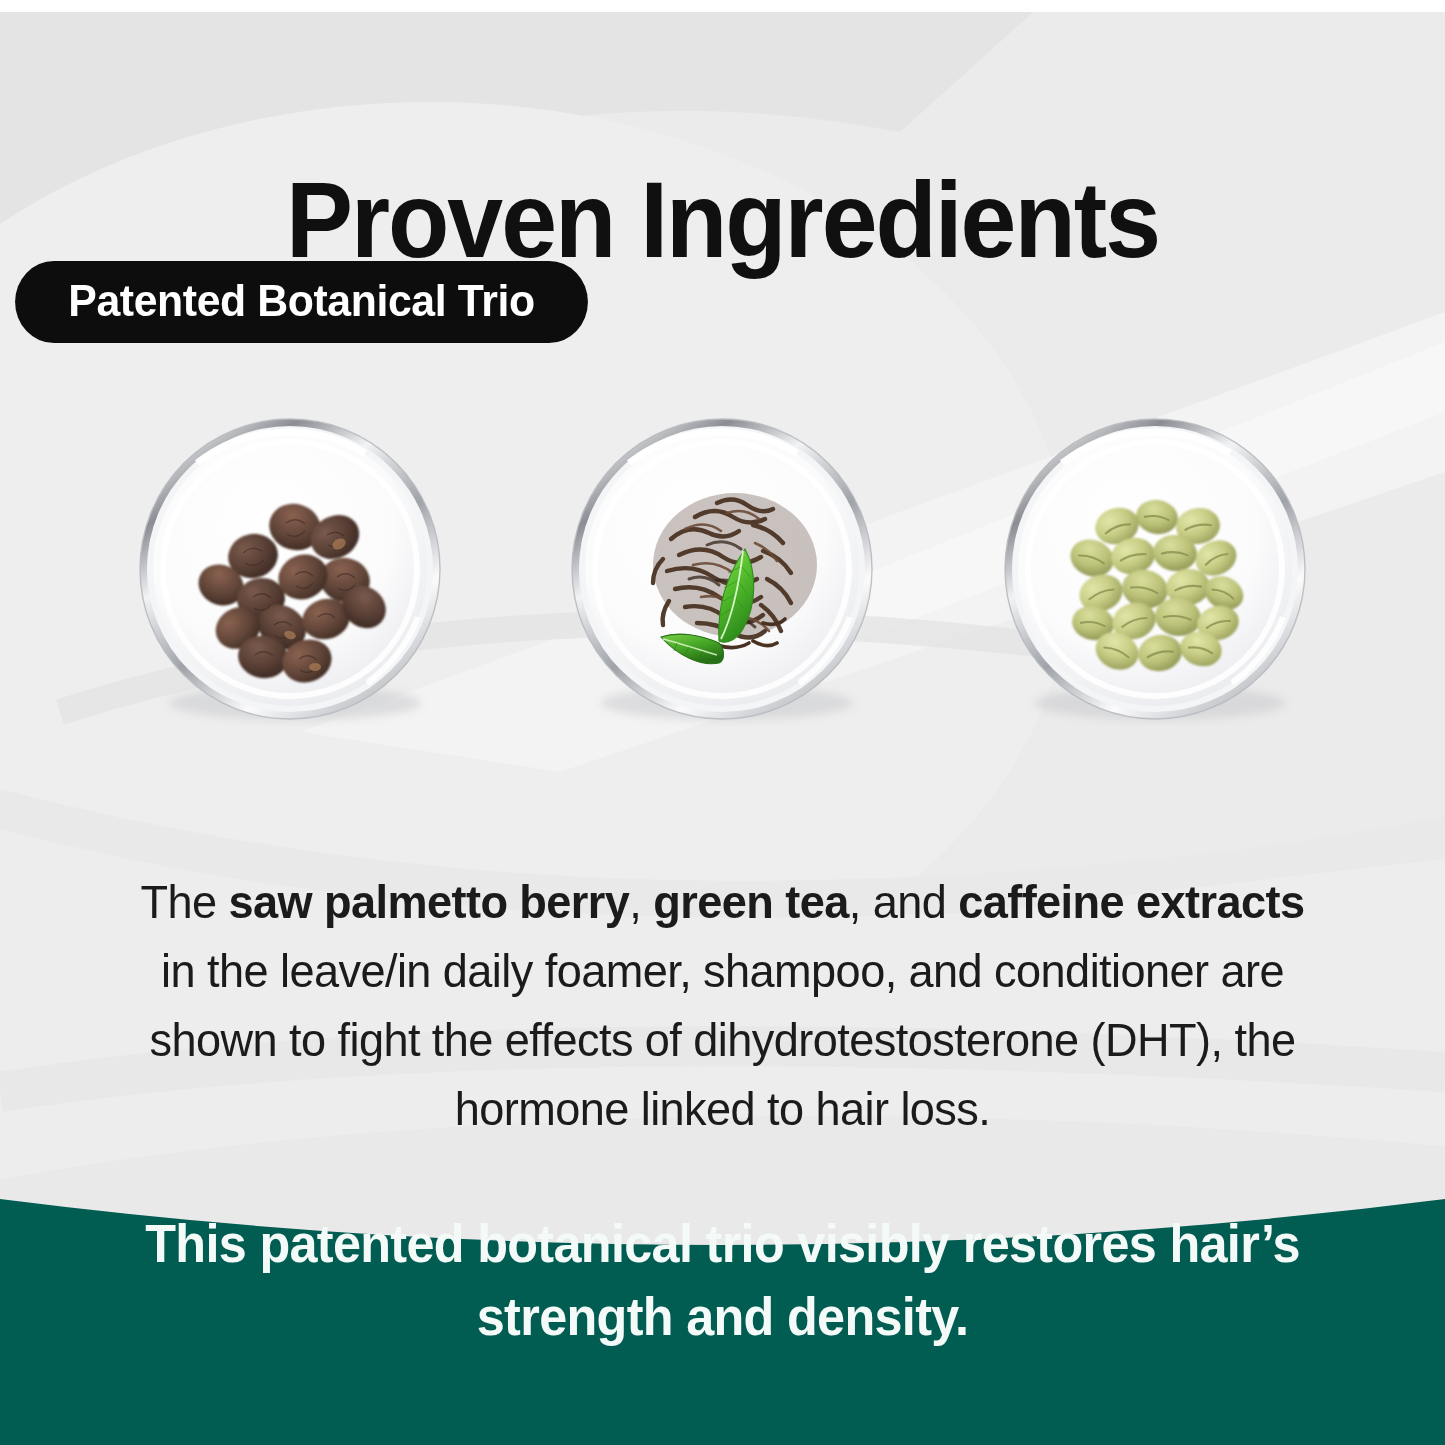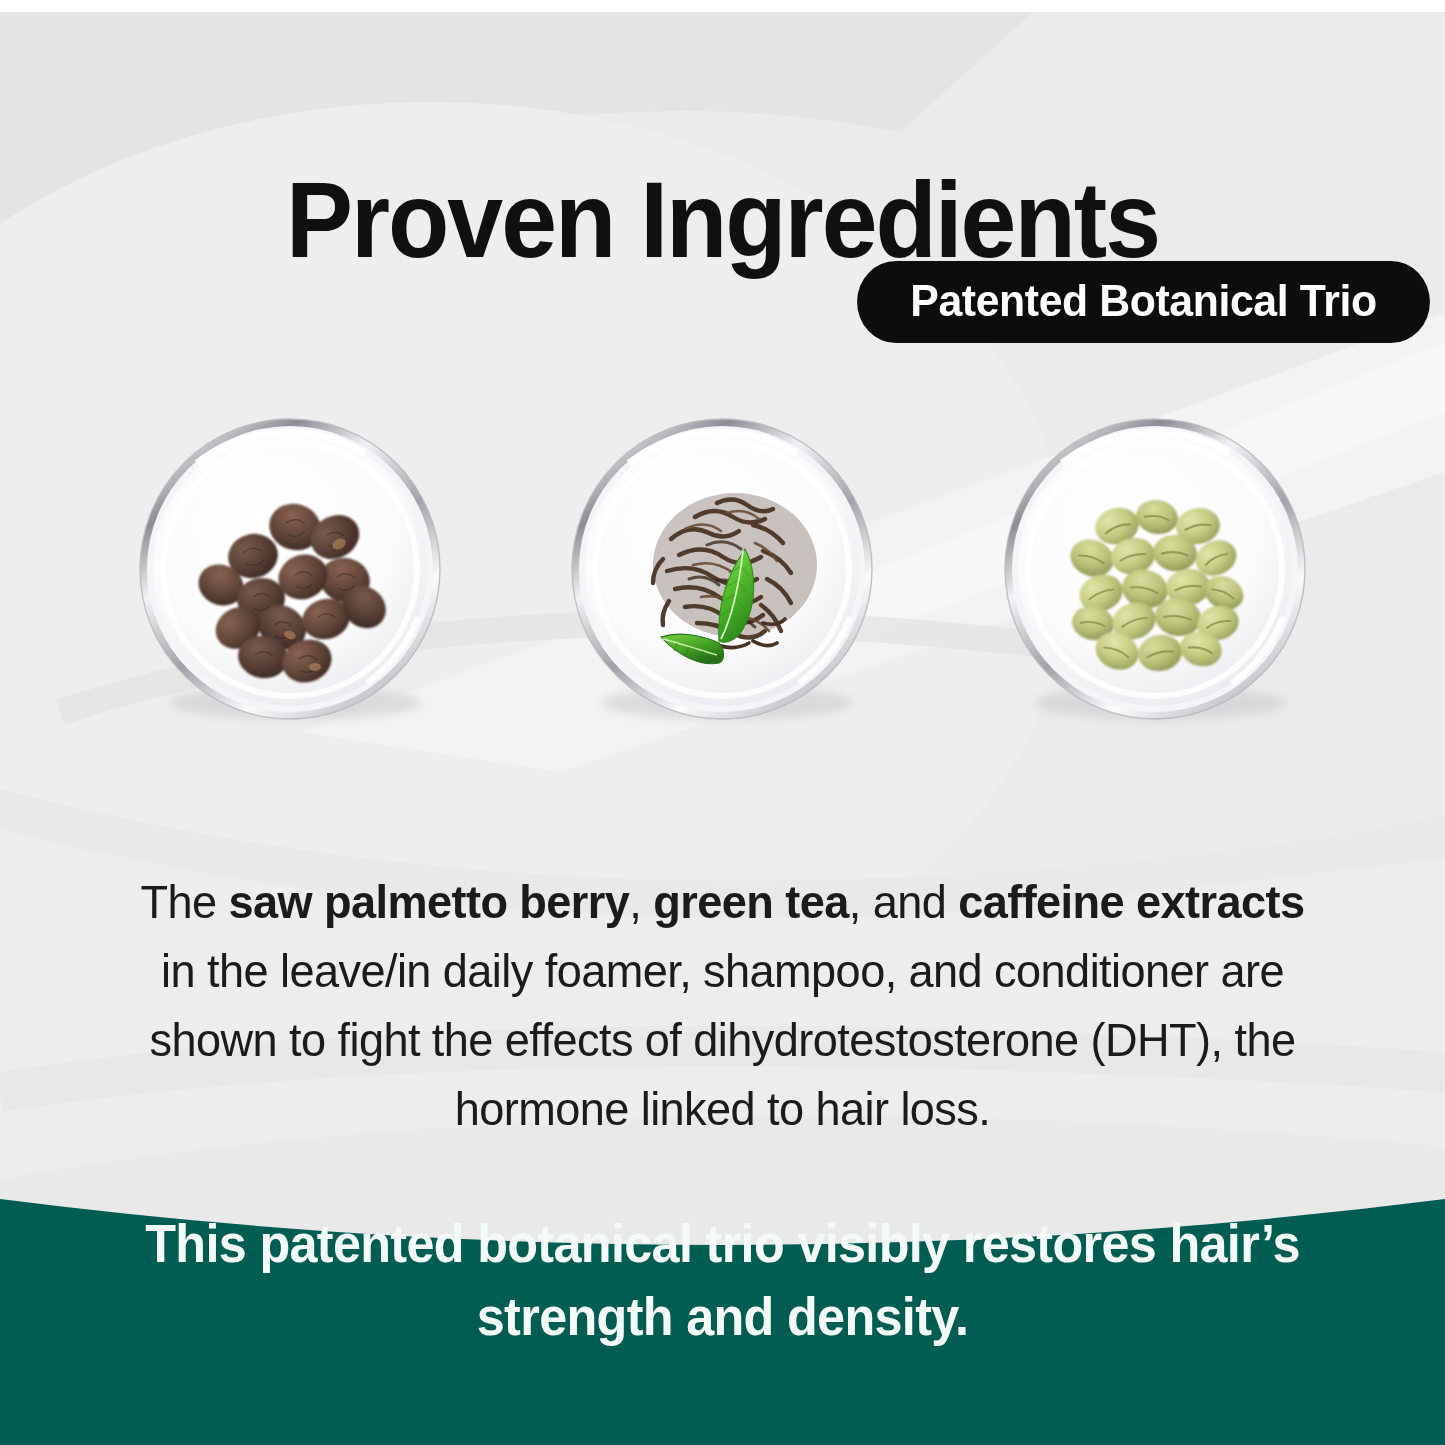--- a/index.html
+++ b/index.html
@@ -42,21 +42,21 @@
     color: #101010;
     transform: scaleX(0.93);
     transform-origin: center top;
   }
 
   .badge-wrap {
     position: absolute;
     top: 249px;
     left: 0;
     width: 1445px;
-    text-align: right;
+    text-align: left;
   }
   .badge {
     display: inline-block;
     background: #0d0d0d;
     color: #ffffff;
     border-radius: 44px;
     padding: 17px 56px 20px 56px;
     font-size: 45px;
     line-height: 1.0;
     font-weight: 700;

